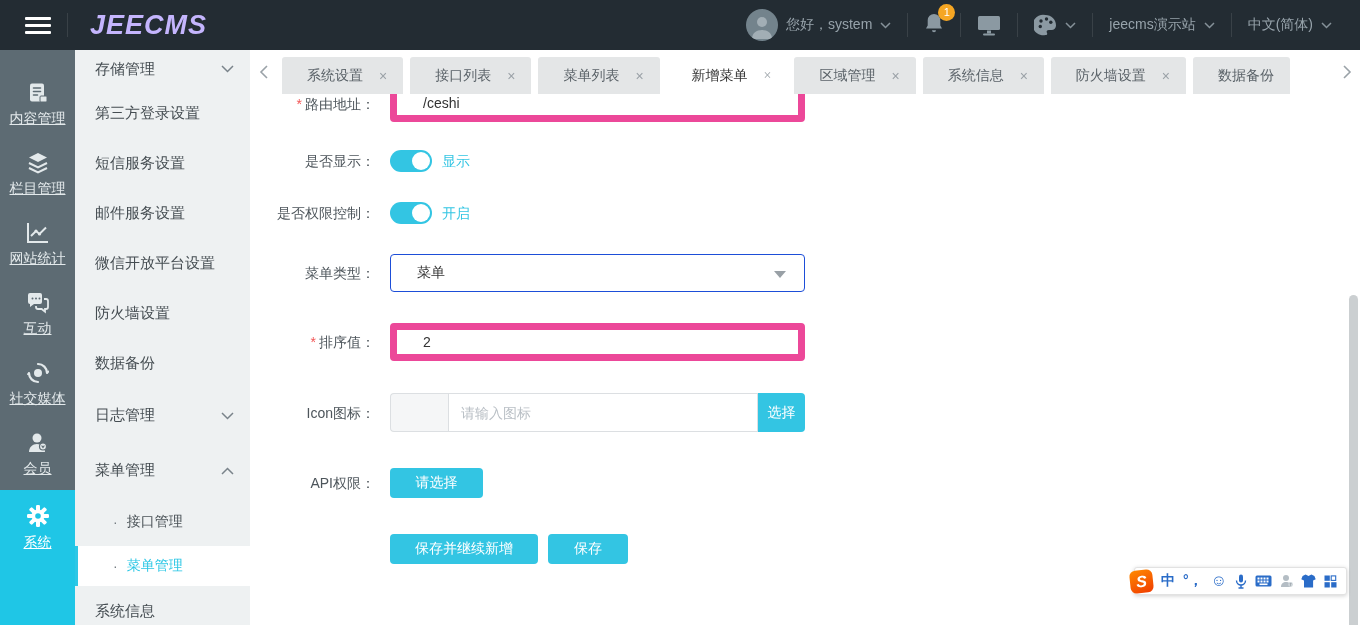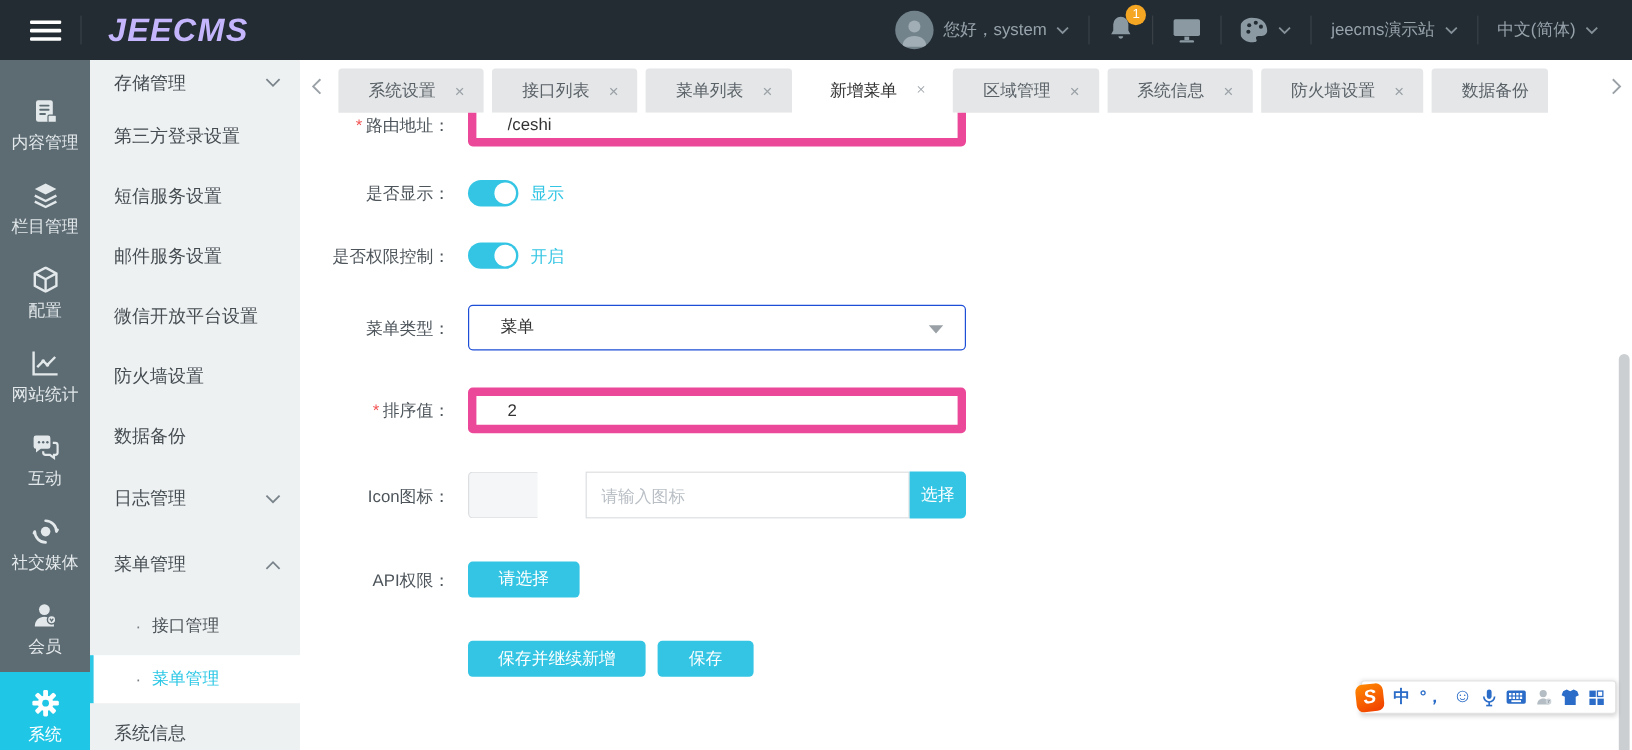--- a/index.html
+++ b/index.html
@@ -25,21 +25,21 @@
   .bell-wrap { position:relative; }
   .badge { position:absolute; top:-9px; right:-11px; min-width:17px; height:17px;
     background:#f5a623; border-radius:9px; color:#fff; font-size:11px;
     line-height:17px; text-align:center; padding:0 3px; }
   .chev { opacity:.85; }
 
   
   .rail { position:absolute; top:50px; left:0; width:75px; height:575px;
     background:#5d6b73; display:flex; flex-direction:column; padding-top:20px; }
   .rail-item { flex:0 0 70px; display:flex; flex-direction:column; align-items:center;
-    justify-content:center; gap:6px; color:#e3e9eb; font-size:14px; cursor:pointer; }
+    justify-content:center; gap:6px; color:#e3e9eb; font-size:14px; cursor:pointer;text-decoration:underline; }
   .rail-item.active { flex:1 0 70px; justify-content:flex-start; padding-top:14px;
     background:#1fc6e6; color:#fff; }
   .rail-item svg { display:block; }
 
   
   .submenu { position:absolute; top:50px; left:75px; width:175px; height:575px;
     background:#eef1f2; display:flex; flex-direction:column; overflow:hidden; }
   .sm-item { flex:0 0 50px; display:flex; align-items:center;
     padding:0 16px 0 20px; font-size:15px; color:#454d52; cursor:pointer; }
   .sm-item.first { flex-basis:38px; }
@@ -80,21 +80,21 @@
     border:1px solid #1d4ed8; border-radius:4px; display:flex; align-items:center;
     padding-left:26px; font-size:14px; color:#333; cursor:pointer; background:#fff; }
   .caret { position:absolute; right:18px; top:16px; width:0; height:0;
     border-left:6px solid transparent; border-right:6px solid transparent;
     border-top:7px solid #99a0a6; }
   .icon-row { position:absolute; left:140px; top:299px; width:415px; height:39px;
     display:flex; }
   .icon-preview { width:58px; height:39px; background:#f5f6f7;
     border:1px solid #dcdfe2; border-right:none; border-radius:4px 0 0 4px; }
   .icon-input { flex:1; border:1px solid #dcdfe2; padding:0 12px; font-size:14px;
-    outline:none; border-radius:0; min-width:0;margin-left:40px; }
+    outline:none; border-radius:0; min-width:0; }
   .icon-input::placeholder, .f-input::placeholder { color:#b9bfc5; }
   .btn { background:#33c5e3; color:#fff; border:none; border-radius:4px;
     font-size:14px; height:30px; cursor:pointer;
     font-family:"Liberation Sans", sans-serif; }
   .icon-select { width:47px; height:39px; background:#33c5e3; color:#fff;
     border:none; border-radius:0 4px 4px 0; font-size:14px; cursor:pointer;
     font-family:"Liberation Sans", sans-serif; }
   .btn-api { position:absolute; left:140px; top:374px; width:93px; }
   .btn-savec { position:absolute; left:140px; top:440px; width:148px; }
   .btn-save { position:absolute; left:298px; top:440px; width:80px; }
@@ -194,27 +194,20 @@
         <rect x="13" y="14" width="7" height="6" rx="1" fill="currentColor" stroke="#5d6b73" stroke-width="1"></rect>
       </svg>
     <span>内容管理</span>
   </div>
   <div class="rail-item">
     <svg width="24" height="22" viewBox="0 0 24 22">
         <path d="M12 1l9 4.5L12 10 3 5.5z" fill="currentColor"></path>
         <path d="M3 11l9 4.5L21 11M3 16l9 4.5L21 16" fill="none" stroke="currentColor" stroke-width="2"></path>
       </svg>
     <span>栏目管理</span>
-  </div>
-  <div class="rail-item">
-    <svg width="22" height="22" viewBox="0 0 22 22">
-        <path d="M11 1l9 4.8v10.4L11 21l-9-4.8V5.8z" fill="none" stroke="currentColor" stroke-width="2"></path>
-        <path d="M2.5 6l8.5 4.7L19.5 6M11 10.7V20.5" fill="none" stroke="currentColor" stroke-width="2"></path>
-      </svg>
-    <span>配置</span>
   </div>
   <div class="rail-item">
     <svg width="23" height="22" viewBox="0 0 23 22">
         <path d="M2 1v19h20" fill="none" stroke="currentColor" stroke-width="2"></path>
         <path d="M5 14l5-5 3.5 3L20 5.5" fill="none" stroke="currentColor" stroke-width="2"></path>
         <circle cx="10" cy="9" r="1.6" fill="currentColor"></circle>
         <circle cx="13.5" cy="12" r="1.6" fill="currentColor"></circle>
       </svg>
     <span>网站统计</span>
   </div>

